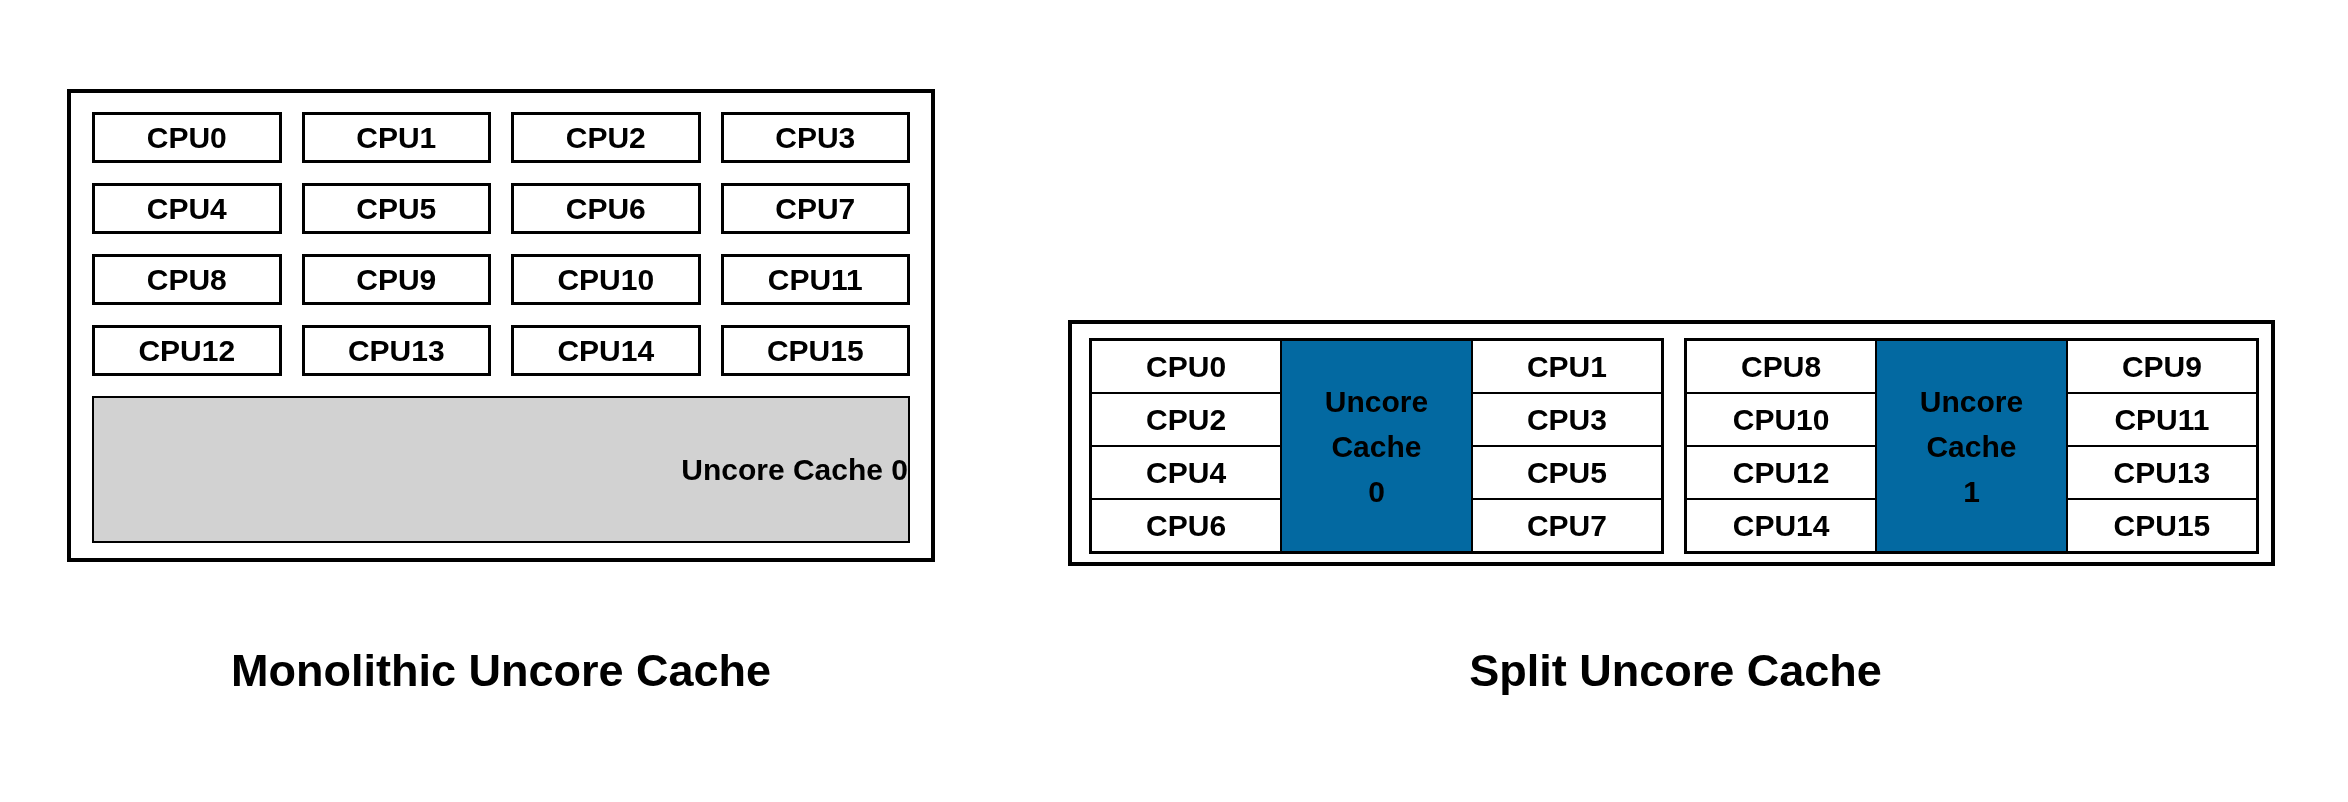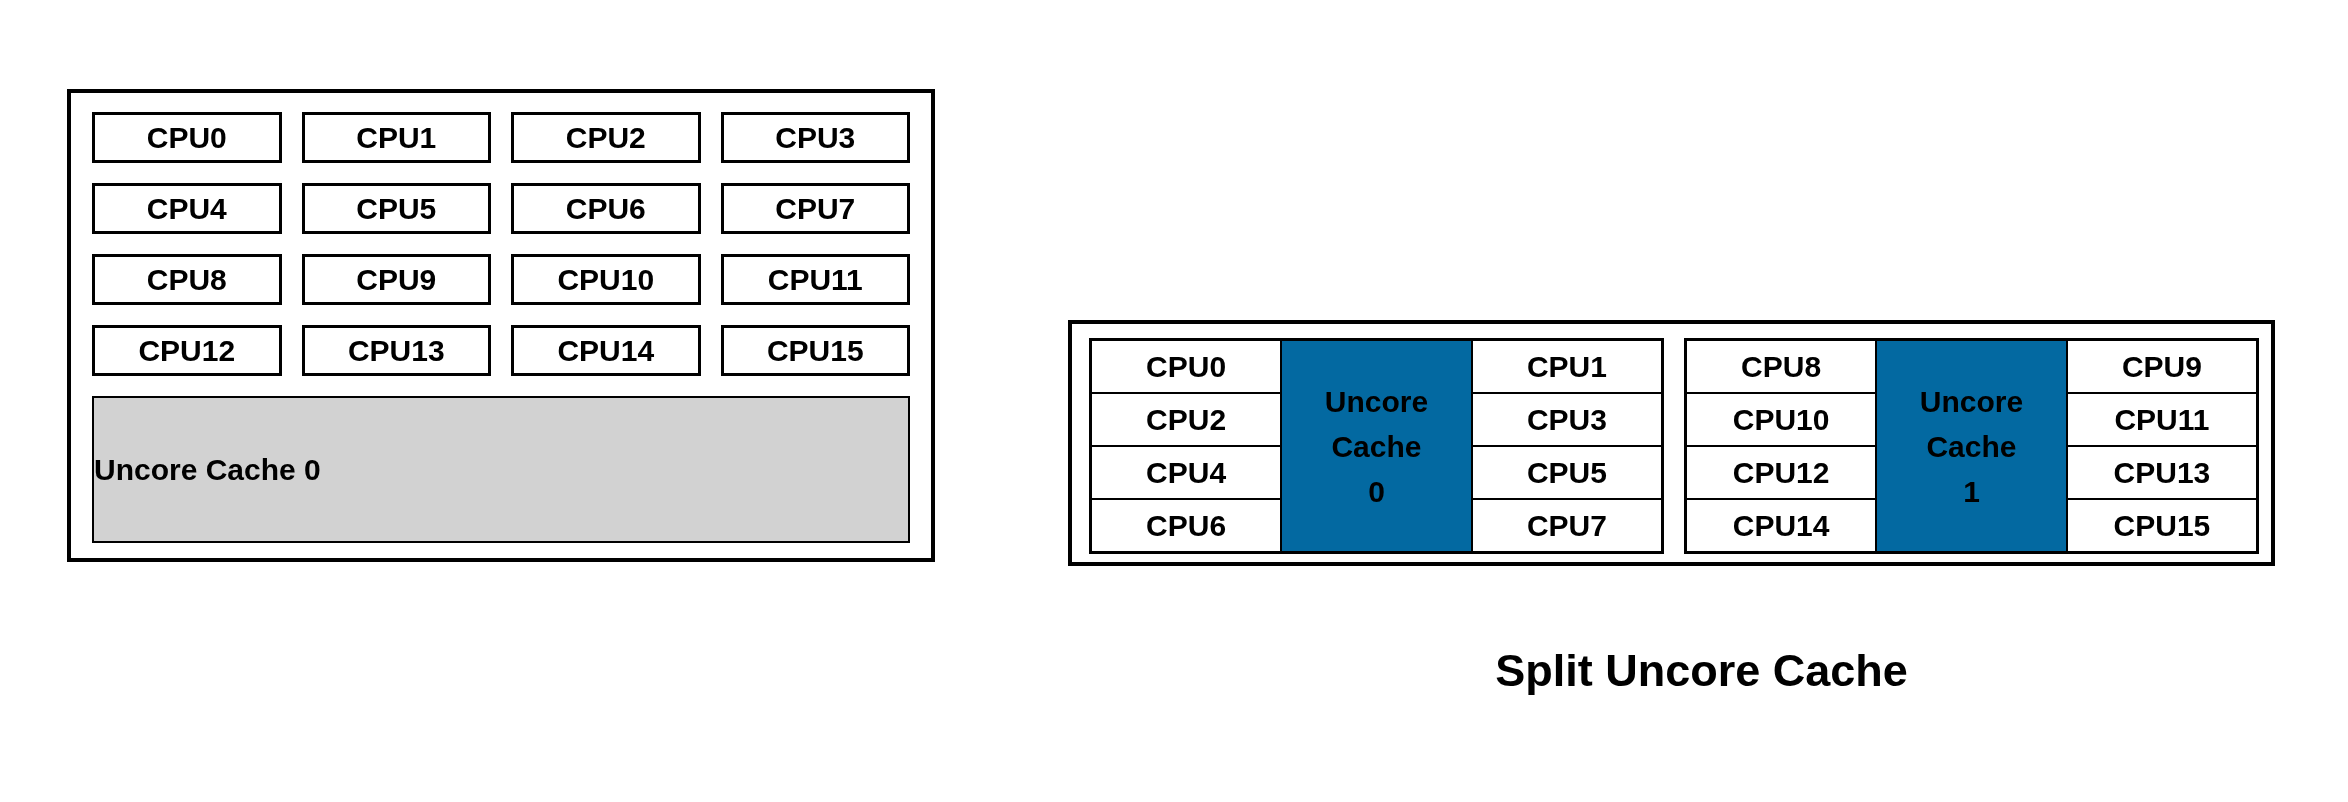--- a/index.html
+++ b/index.html
@@ -48,21 +48,21 @@
     white-space: nowrap;
   }
   .mono-cache {
     margin-top: 20px;
     height: 147px;
     box-sizing: border-box;
     border: 2px solid #000000;
     background: #d2d2d2;
     display: flex;
     align-items: center;
-    justify-content: flex-start;
+    justify-content: flex-end;
     font-size: 30px;
     font-weight: bold;
   }
 
   
   .split-box {
     position: absolute;
     left: 1068px;
     top: 320px;
     width: 1207px;
@@ -102,21 +102,21 @@
   .caption {
     position: absolute;
     top: 645px;
     font-size: 45px;
     font-weight: bold;
     text-align: center;
     line-height: 52px;
     white-space: nowrap;
   }
   .caption-mono { left: 67px;  width: 868px; }
-  .caption-split { left: 1098px; width: 1207px; }
+  .caption-split { left: 1072px; width: 1207px; }
 </style>
 </head>
 <body>
 
 <div class="canvas">
 
   <div class="mono-box">
     <div class="cpu-grid">
       <div class="cpu-box">CPU0</div>
       <div class="cpu-box">CPU1</div>
@@ -132,20 +132,21 @@
       <div class="cpu-box">CPU11</div>
       <div class="cpu-box">CPU12</div>
       <div class="cpu-box">CPU13</div>
       <div class="cpu-box">CPU14</div>
       <div class="cpu-box">CPU15</div>
     </div>
     <div class="mono-cache">
       <span>Uncore Cache 0</span>
     </div>
   </div>
+  <div class="caption caption-mono">Monolithic Uncore Cache</div>
 
   <div class="split-box">
 
     <table class="cluster">
       <tbody>
           <tr>
         <td>CPU0</td>
         <td class="uncore-cell" rowspan="4">
           <span class="uncore-line">Uncore</span>
           <span class="uncore-line">Cache</span>

